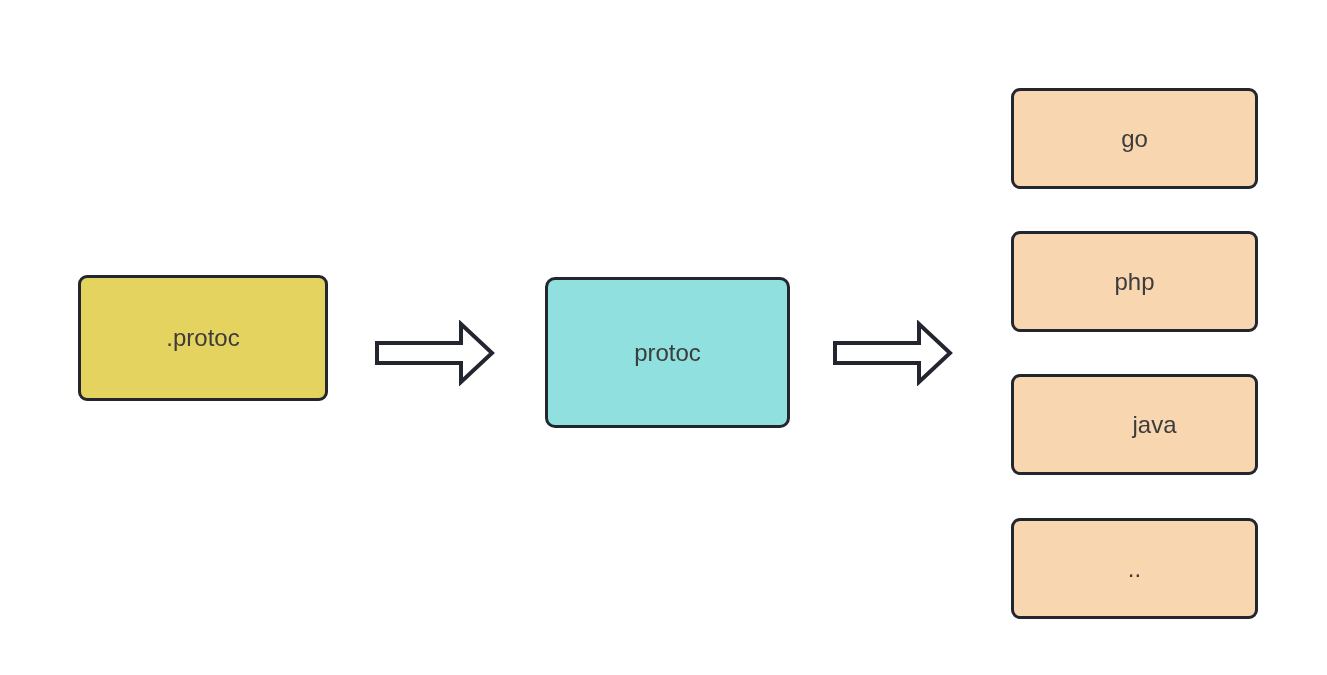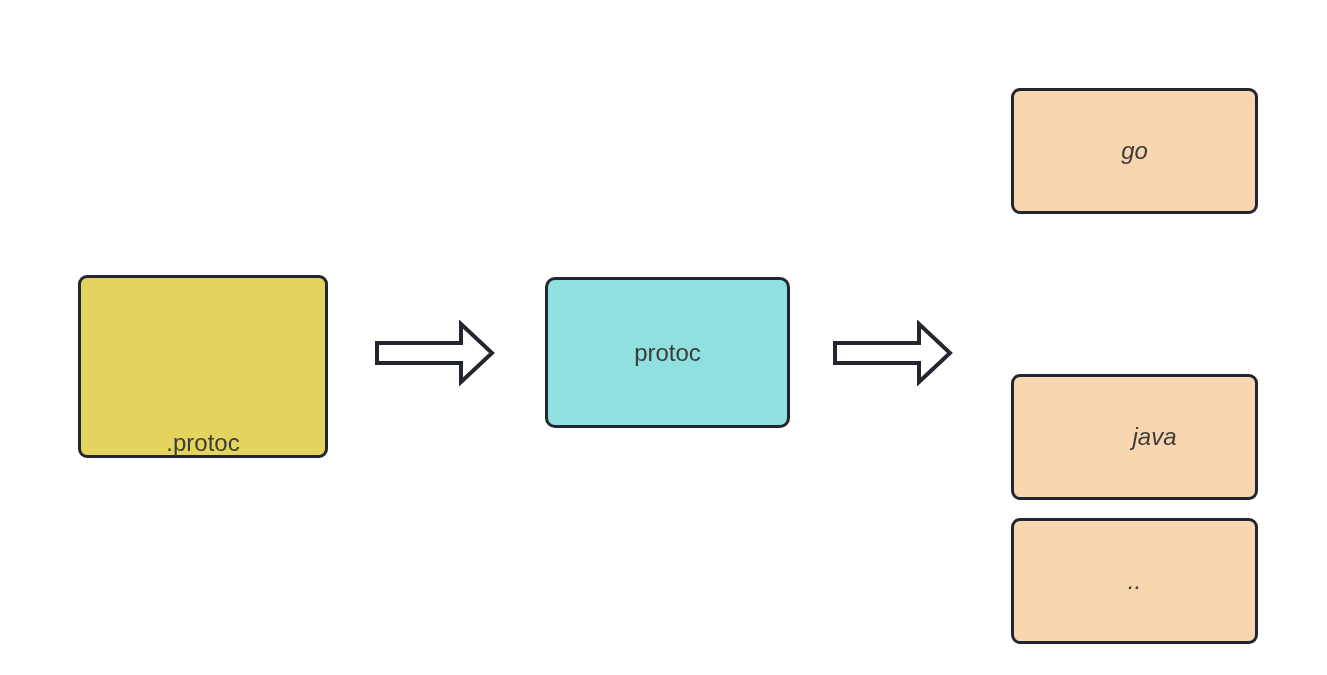--- a/index.html
+++ b/index.html
@@ -24,38 +24,36 @@
     align-items: center;
     justify-content: center;
     color: var(--node-text, #3c3c3c);
     font-size: 24px;
     line-height: 1;
   }
   .node-source {
     left: 78px;
     top: 275px;
     width: 250px;
-    height: 183px;
+    height: 126px;
     background: var(--source-fill, #e4d45f);
-    align-items: flex-end;
   }
   .node-compiler {
     left: 545px;
     top: 277px;
     width: 245px;
     height: 151px;
     background: var(--compiler-fill, #90e0e0);
     border-radius: 10px;
   }
   .node-output {
     left: 1011px;
     width: 247px;
-    height: 126px;
+    height: 101px;
     background: var(--output-fill, #f8d6b0);
-    font-style: italic;
   }
   .node-output.o0 { top: 88px;  }
   .node-output.o1 { top: 231px; }
   .node-output.o2 { top: 374px; padding-left: 40px; }
   .node-output.o3 { top: 518px; }
   .arrow {
     position: absolute;
     top: 320px;
     width: 120px;
     height: 66px;
@@ -87,20 +85,23 @@
   </div>
 
   <svg class="arrow a1" viewBox="0 0 120 66" aria-hidden="true">
     <path d="M2 23 H86 V4 L117 33 L86 62 V43 H2 Z"></path>
   </svg>
 
   <div class="node node-output o0">
     <span>go</span>
   </div>
 
+  <div class="node node-output o1">
+    <span>php</span>
+  </div>
 
   <div class="node node-output o2">
     <span>java</span>
   </div>
 
   <div class="node node-output o3">
     <span>..</span>
   </div>
 
 </div>

